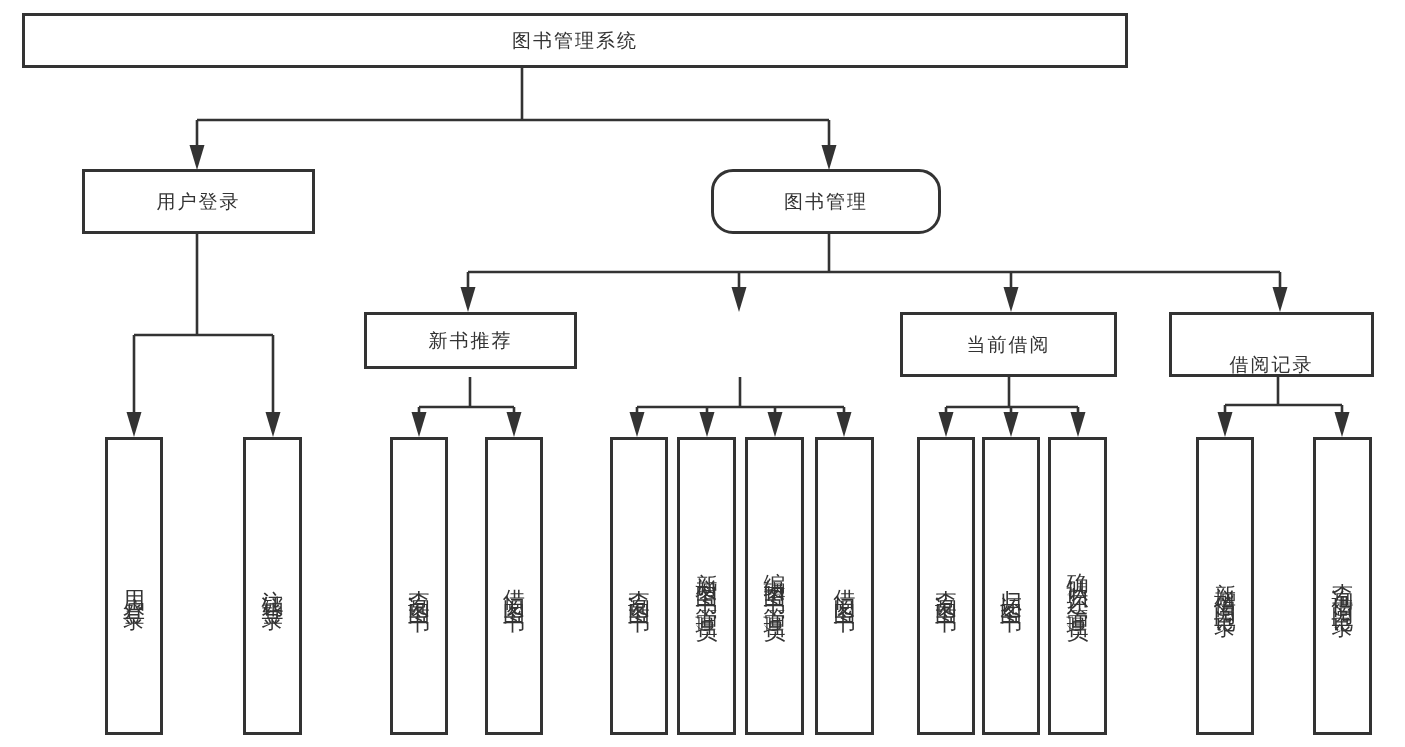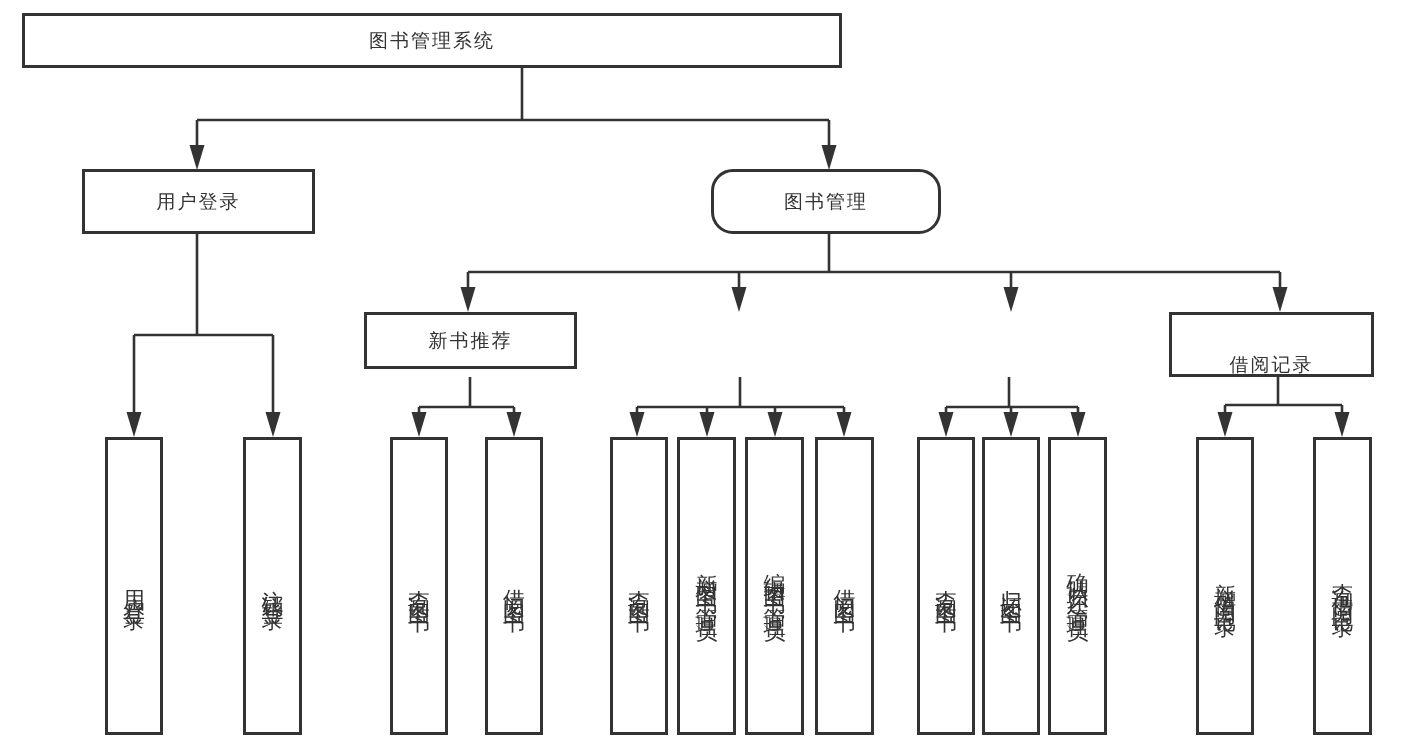--- a/index.html
+++ b/index.html
@@ -42,21 +42,21 @@
     font-size: 22px;
     line-height: 1;
   }
   .node.v .vtext {
     writing-mode: vertical-rl;
     text-orientation: mixed;
     letter-spacing: 7px;
     white-space: nowrap;
   }
   
-  #n-root   { left: 22px;  top: 13px;  width: 820px; height: 55px; }
+  #n-root   { left: 22px;  top: 13px;  width: 1106px; height: 55px; }
   #n-ulb    { left: 82px;  top: 169px; width: 233px;  height: 65px; }
   #n-bmb    { left: 711px; top: 169px; width: 230px;  height: 65px; border-radius: 22px; }
 
   #n-nbr    { left: 364px; top: 312px; width: 213px;  height: 57px; }
   #n-bb     { left: 631px; top: 312px; width: 216px;  height: 65px; }
   #n-cb     { left: 900px; top: 312px; width: 217px;  height: 65px; }
   #n-br     { left: 1169px;top: 312px; width: 205px;  height: 65px; align-items: flex-end; }
 
   .leaf     { top: 437px; height: 298px; }
   #n-login  { left: 105px;  width: 58px; }
@@ -169,20 +169,23 @@
   <div class="node h" id="n-ulb">
     <span>用户登录</span>
   </div>
   <div class="node h" id="n-bmb">
     <span>图书管理</span>
   </div>
 
   <div class="node h" id="n-nbr">
     <span>新书推荐</span>
   </div>
+  <div class="node h" id="n-cb">
+    <span>当前借阅</span>
+  </div>
   <div class="node h" id="n-br">
     <span>借阅记录</span>
   </div>
 
   <div class="node v leaf" id="n-login">
     <span class="vtext">用户登录</span>
   </div>
   <div class="node v leaf" id="n-logout">
     <span class="vtext">注销登录</span>
   </div>

